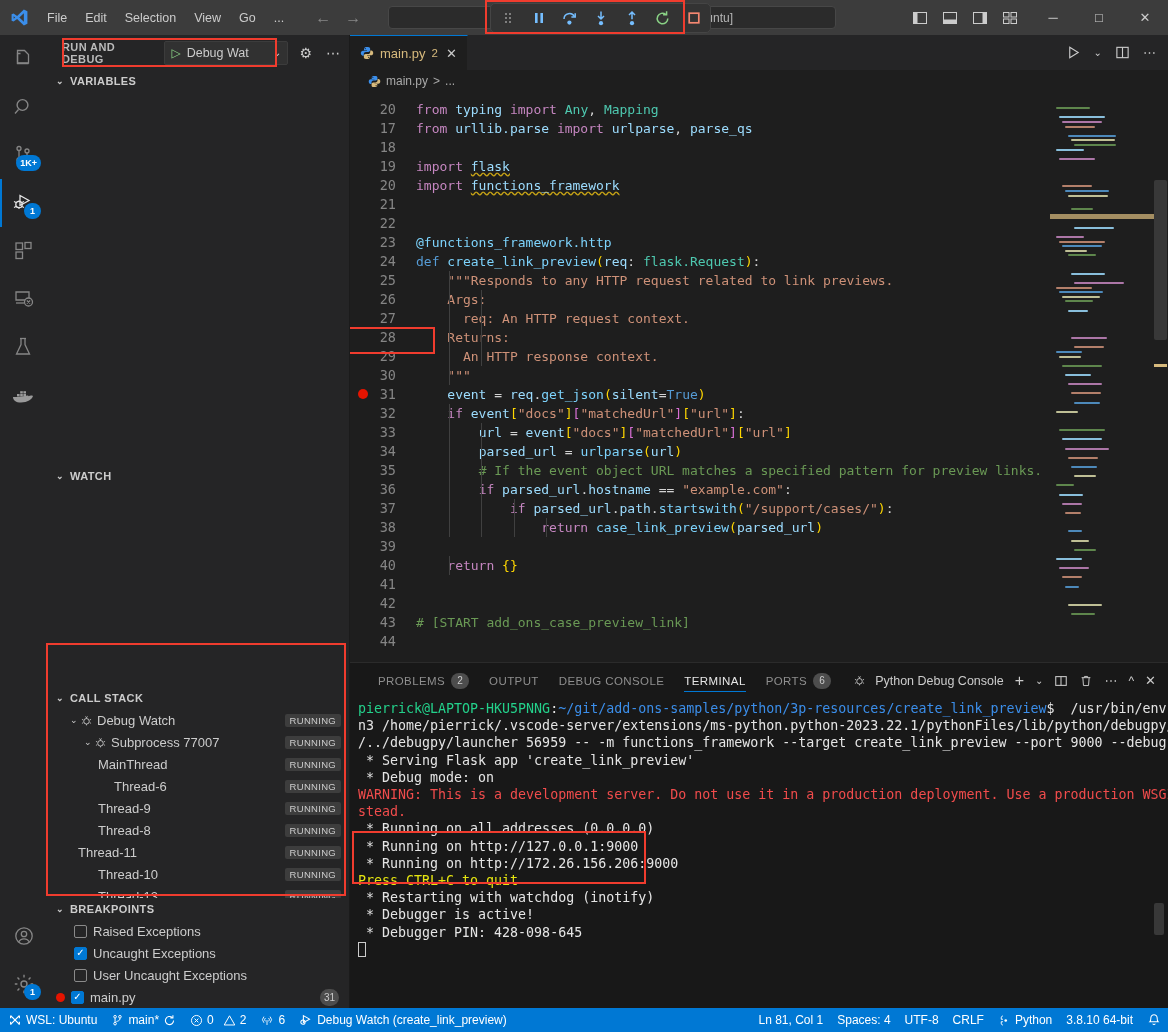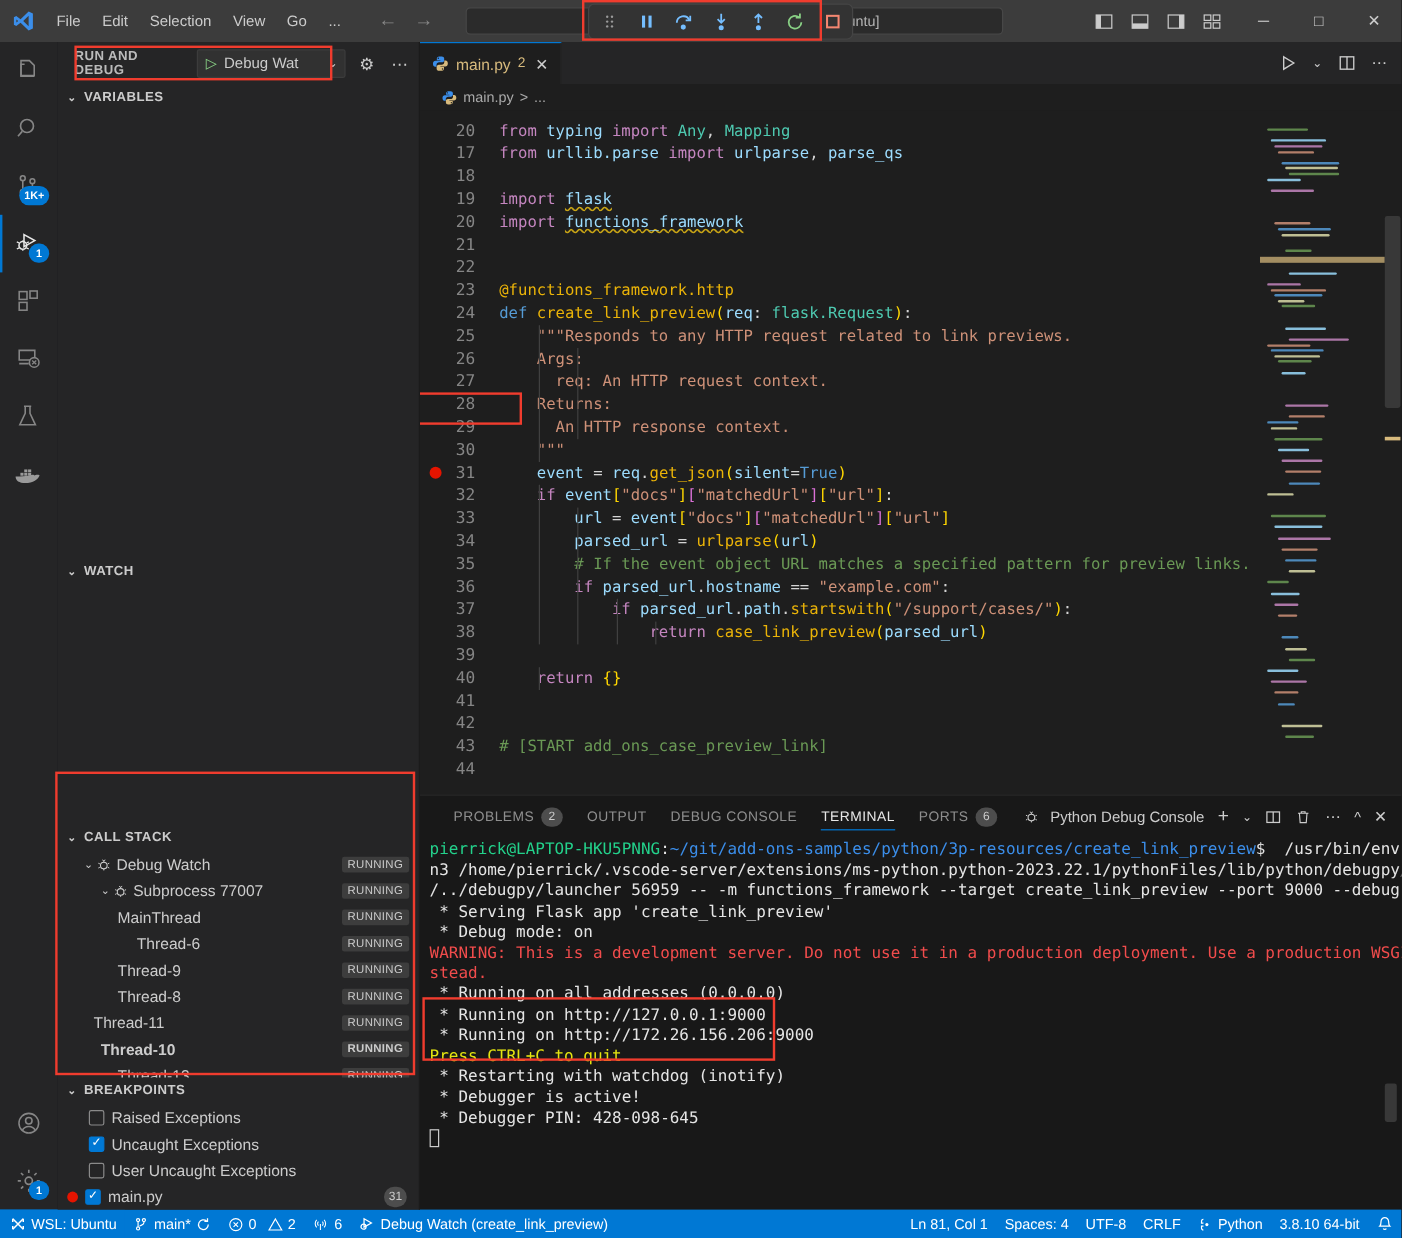--- a/index.html
+++ b/index.html
@@ -145,21 +145,21 @@
   .code-area { flex: 1; position: relative; overflow: hidden; }
   .ln {
     position: absolute; right: 12px; font-family: "DejaVu Sans Mono", monospace; font-size: 13.5px;
     color: #858585; line-height: 19px; height: 19px;
   }
   .bpmark { position: absolute; left: 8px; width: 10px; height: 10px; border-radius: 50%; background: #e51400; }
   .cline {
     position: absolute; left: 0; white-space: pre; font-family: "DejaVu Sans Mono", monospace;
     font-size: 13px; line-height: 19px; height: 19px;
   }
-  .kw { color: #c586c0; } .kw2 { color: #569cd6; } .fn { color: #eab308; }
+  .kw { color: #c586c0; } .kw2 { color: #569cd6; } .fn { color: #7dd3fc; }
   .str { color: #ce9178; } .cmt { color: #6a9955; } .id { color: #9cdcfe; }
   .cls { color: #4ec9b0; } .pl { color: #d4d4d4; }
   .brkt1 { color: #ffd700; } .brkt2 { color: #da70d6; }
   .squig { text-decoration: underline wavy #c8a415; text-decoration-skip-ink: none; }
   .indent-guide { position: absolute; width: 1px; background: #404040; }
 
   .minimap { position: absolute; right: 14px; top: 0; width: 104px; height: 100%; overflow: hidden; opacity: .85; }
   .mm-line { position: absolute; height: 2px; border-radius: 1px; }
   .mm-hl { position: absolute; left: 0; right: 0; height: 5px; background: #d7ba7d; opacity: .85; }
   .scroll-slider { position: absolute; right: 1px; width: 13px; background: #4f4f4f; border-radius: 2px; opacity: .55; }
@@ -486,21 +486,21 @@
               <span class="cs-state">RUNNING</span>
             </div>
             <div class="cs-row" style="padding-left: 50px;">
               <span class="lbl">Thread-8</span>
               <span class="cs-state">RUNNING</span>
             </div>
             <div class="cs-row" style="padding-left: 30px;">
               <span class="lbl">Thread-11</span>
               <span class="cs-state">RUNNING</span>
             </div>
-            <div class="cs-row" style="padding-left: 36px; font-weight: bold;">
+            <div class="cs-row" style="padding-left: 50px;">
               <span class="lbl">Thread-10</span>
               <span class="cs-state">RUNNING</span>
             </div>
             <div class="cs-row" style="padding-left: 50px;">
               <span class="lbl">Thread-13</span>
               <span class="cs-state">RUNNING</span>
             </div>
           </div>
       </div>
 

